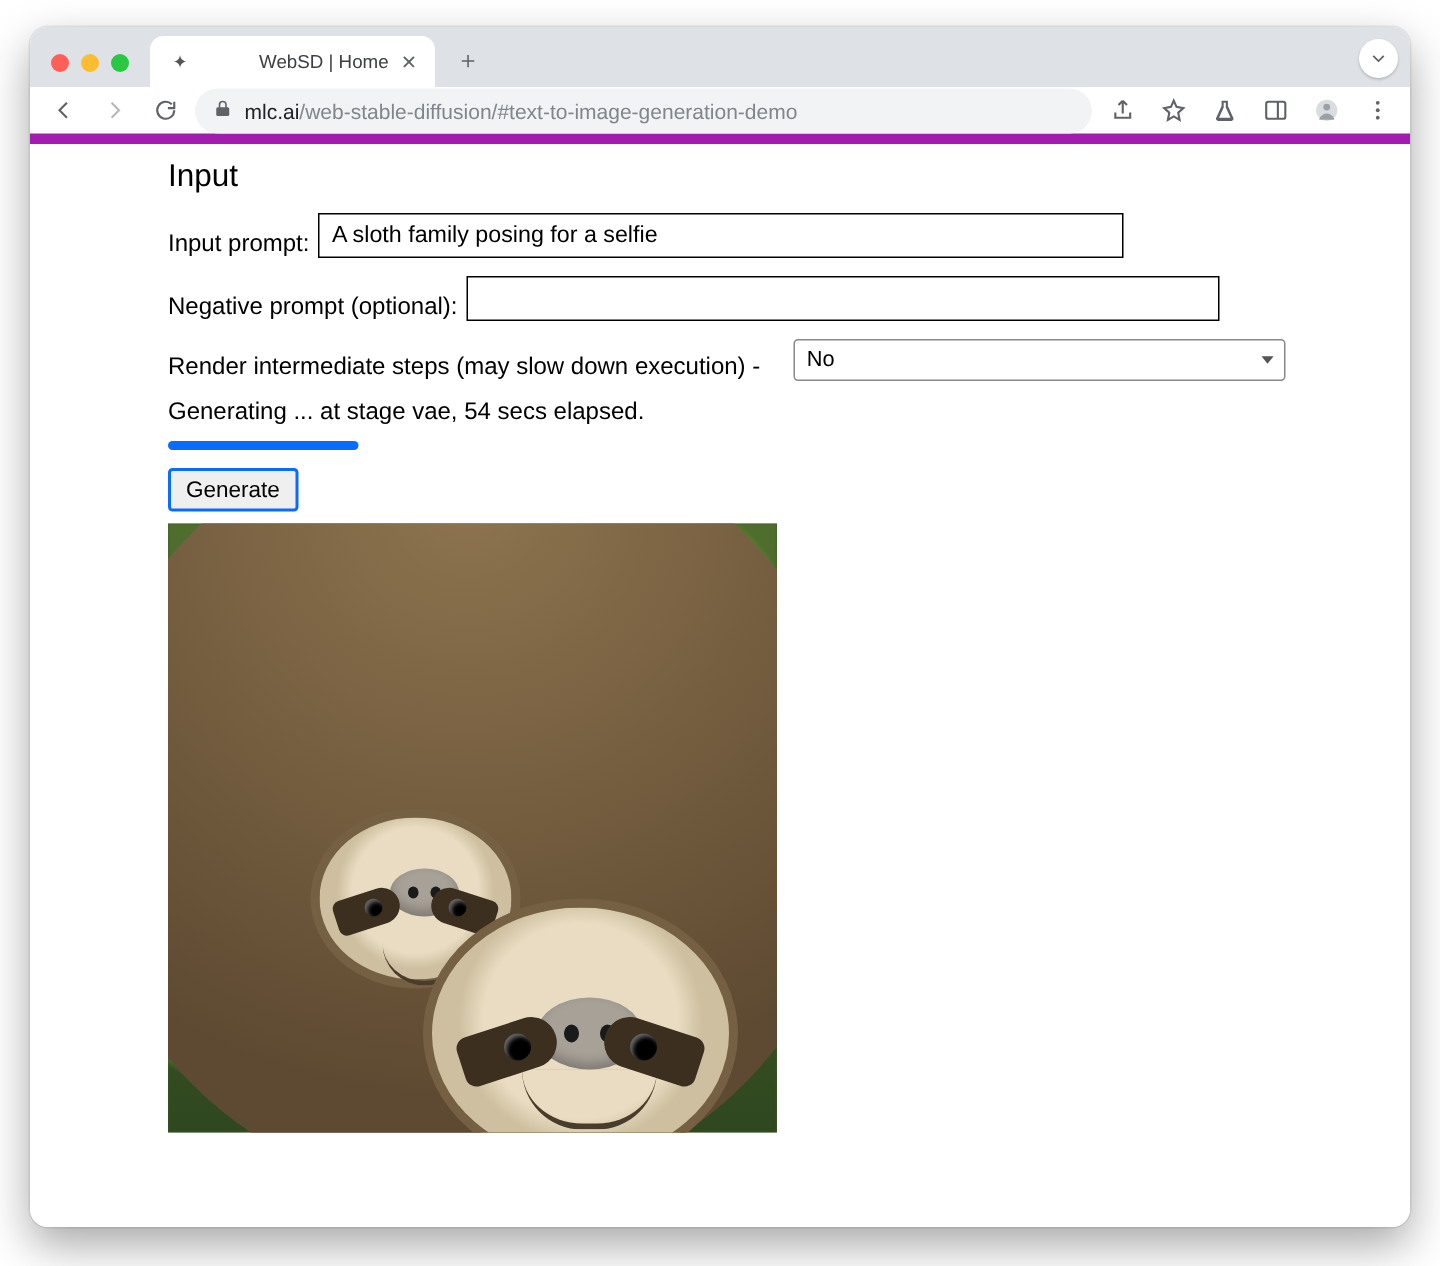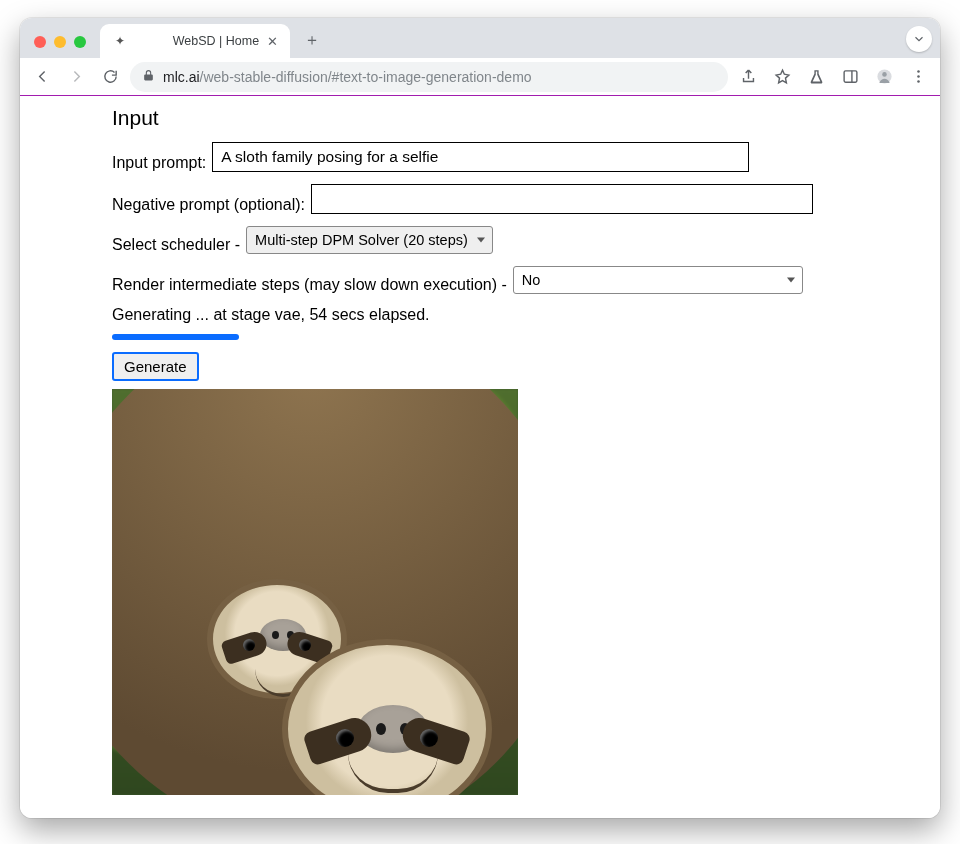--- a/index.html
+++ b/index.html
@@ -72,21 +72,21 @@
   .chrome-chevron {
     width: 26px; height:26px; margin-bottom:6px;
     border-radius:50%; background:#fff;
     display:flex;align-items:center;justify-content:center;
     color:#5f6368; box-shadow: 0 1px 2px rgba(0,0,0,0.2);
   }
 
   .toolbar {
     height: 38px;
     background: #fff;
-    border-bottom: 1px solid #a21caf;
+    border-bottom: 7px solid #a21caf;
     display:flex; align-items:center; gap:6px;
     padding: 0 8px;
     flex-shrink:0;
   }
   .tb-btn {
     width:28px;height:28px;border-radius:50%;
     display:flex;align-items:center;justify-content:center;
     color:#5f6368;
   }
   .tb-btn svg { width:17px; height:17px; }
@@ -140,21 +140,21 @@
     position: relative;
     height: 28px;
   }
   .select-wrap { position:relative; display:inline-block; }
   .select-wrap::after {
     content:""; position:absolute; right:8px; top:50%;
     width:0;height:0;border-left:4px solid transparent;border-right:4px solid transparent;
     border-top:5px solid #555; transform:translateY(-50%);
     pointer-events:none;
   }
-  .select.wide { width: 290px; background:#fff; border:1px solid #888; }
+  .select.wide { width: 328px; background:#fff; border:1px solid #888;margin-left:16px; }
   .line { margin-bottom: 10px; font-size:16px; }
   .progress-track {
     width: 640px; height: 6px; background: transparent;
     border-radius: 3px; margin: 6px 0 12px 0; position:relative;
   }
   .progress-fill {
     height: 6px; border-radius: 3px; background:#0a6cff;
     width: 127px;
   }
   .gen-btn {
@@ -336,28 +336,20 @@
       <div class="row">
         <span class="lbl">Input prompt:</span>
         <input class="text-field prompt-field" value="A sloth family posing for a selfie" style="">
       </div>
 
       <div class="row">
         <span class="lbl">Negative prompt (optional):</span>
         <input class="text-field neg-field" value="" style="">
       </div>
 
-      <div class="row">
-        <span class="lbl">Select scheduler -</span>
-        <span class="select-wrap">
-          <select class="select">
-            <option>Multi-step DPM Solver (20 steps)</option>
-          </select>
-        </span>
-      </div>
 
       <div class="row">
         <span class="lbl">Render intermediate steps (may slow down execution) -</span>
         <span class="select-wrap">
           <select class="select wide">
             <option>No</option>
           </select>
         </span>
       </div>
 

